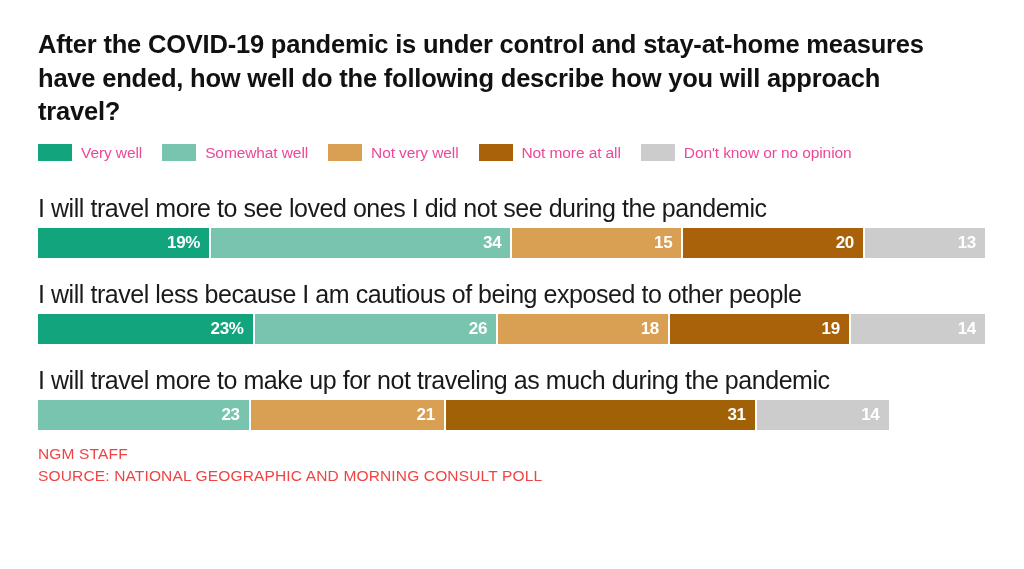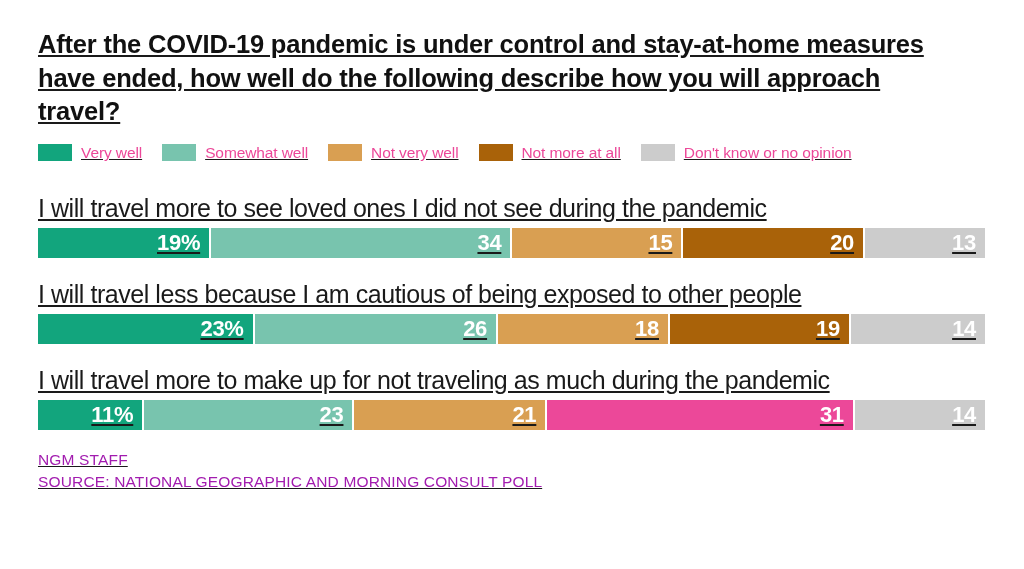--- a/index.html
+++ b/index.html
@@ -14,21 +14,20 @@
     color: #1a1a1a;
     overflow: hidden;
   }
 
   .page {
     position: relative;
     width: 1024px;
     height: 499px;
     box-sizing: border-box;
     padding: 0 38px;
-    text-decoration: underline;
   }
 
   
   .title {
     margin: 0;
     padding-top: 28px;
     font-size: 25.5px;
     line-height: 1.32;
     font-weight: 700;
     letter-spacing: -0.2px;
@@ -96,31 +95,31 @@
     display: flex;
     align-items: center;
     justify-content: flex-end;
     box-sizing: border-box;
     padding-right: 9px;
     border-right: 2px solid #ffffff;
     overflow: hidden;
   }
   .seg:last-child { border-right: none; }
   .seg-value {
-    font-size: 22px;
+    font-size: 17px;
     font-weight: 700;
     color: #ffffff;
     letter-spacing: -0.3px;
     line-height: 1;
   }
 
   
   .footer {
-    margin-top: 19px;
-    color: #a21caf;
+    margin-top: 13px;
+    color: #ef4444;
     font-size: 15.5px;
     line-height: 1.45;
     letter-spacing: 0.15px;
   }
   .footer div { white-space: nowrap; }
 </style>
 </head>
 <body>
 
 <div class="page">
@@ -187,30 +186,27 @@
             <span class="seg-value">19</span>
           </div>
           <div class="seg" style="background: rgb(204, 204, 204); flex: 0.14 0 0px;">
             <span class="seg-value">14</span>
           </div>
         </div>
       </div>
       <div class="row">
         <div class="row-label">I will travel more to make up for not traveling as much during the pandemic</div>
         <div class="bar">
-          <div class="seg" style="background: rgb(18, 165, 125); flex: 0.11 0 0px;">
-            <span class="seg-value">11%</span>
-          </div>
           <div class="seg" style="background: rgb(120, 196, 174); flex: 0.23 0 0px;">
             <span class="seg-value">23</span>
           </div>
           <div class="seg" style="background: rgb(217, 159, 82); flex: 0.21 0 0px;">
             <span class="seg-value">21</span>
           </div>
-          <div class="seg" style="background: #ec4899; flex: 0.31 0 0px; padding-left: 28px;">
+          <div class="seg" style="background: #a16207; flex: 0.31 0 0px; padding-left: 28px;">
             <span class="seg-value">31</span>
           </div>
           <div class="seg" style="background: rgb(204, 204, 204); flex: 0.14 0 0px;">
             <span class="seg-value">14</span>
           </div>
         </div>
       </div>
     </div>
 
   <div class="footer">

